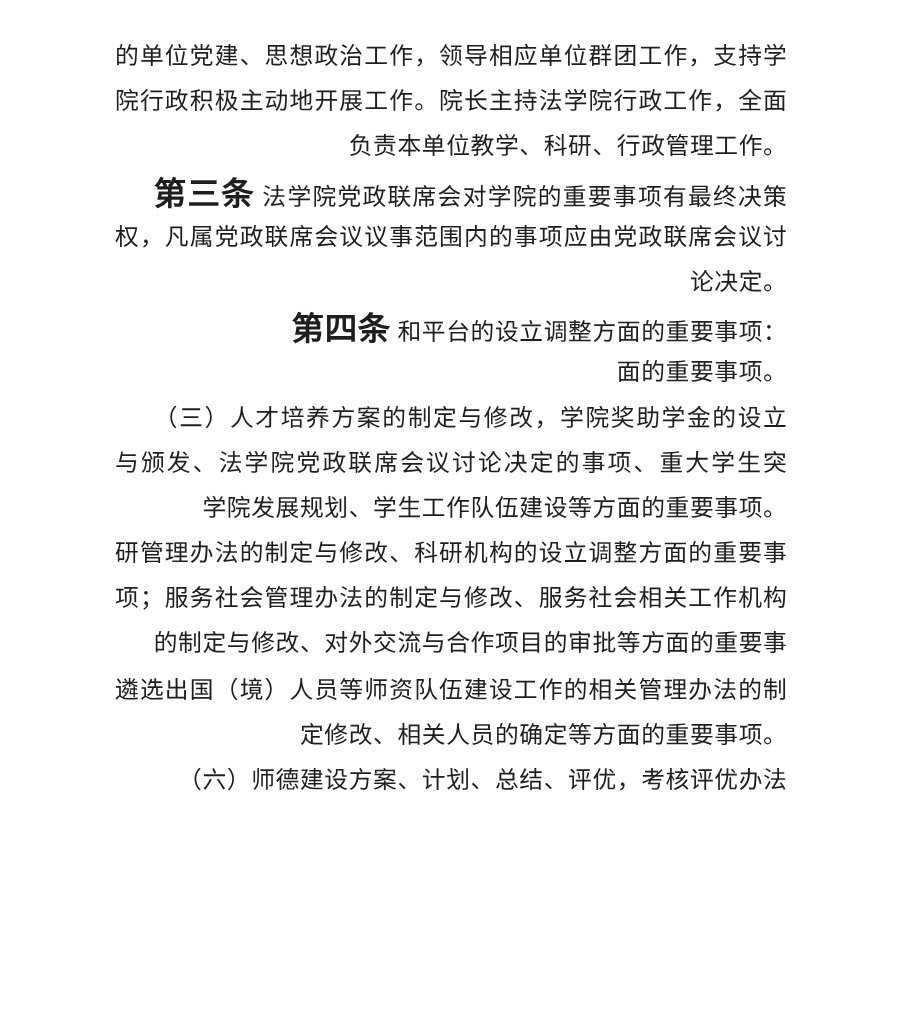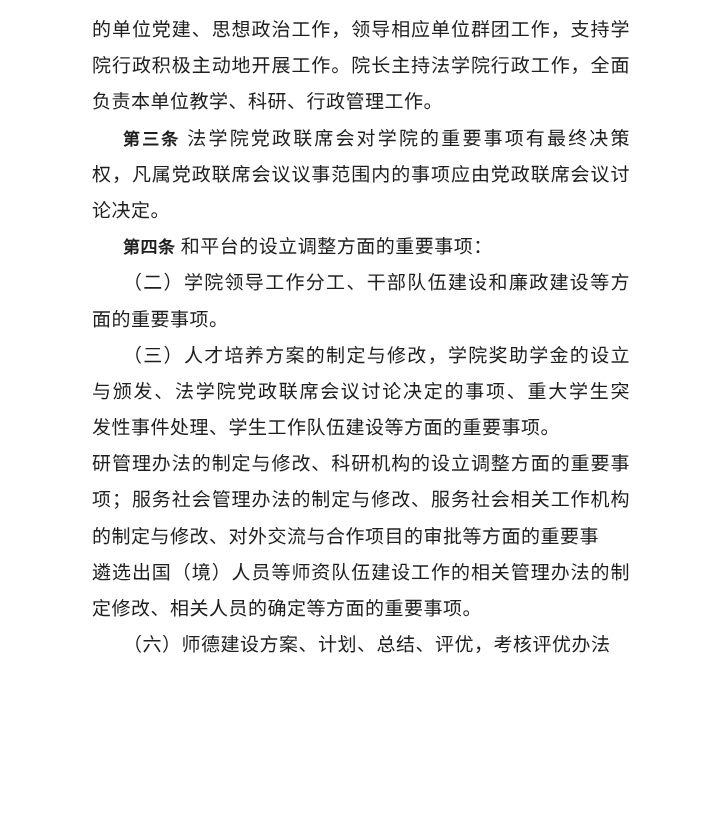--- a/index.html
+++ b/index.html
@@ -12,50 +12,51 @@
     width: 720px;
     height: 824px;
     background: #ffffff;
     overflow: hidden;
     font-family: "Liberation Serif", "DejaVu Serif", serif;
     color: #1e1e1e;
   }
   .text-block {
     position: absolute;
     left: 92px;
-    top: 12px;
+    top: 28px;
     width: 538px;
     font-size: 19px;
   }
   .para {
     margin: 0;
     padding: 0;
   }
   .line {
     line-height: 36.2px;
     height: 36.2px;
     overflow: hidden;
     white-space: normal;
     letter-spacing: 0.5px;
+    text-align: right;
   }
   
   .line.fill {
     text-align: justify;
     text-align-last: justify;
   }
   .line.indent {
     text-indent: 31px;
   }
   .seg {
     font-weight: 400;
   }
   .seg.bold {
     font-weight: 700;
     font-family: "Liberation Sans", "DejaVu Sans", sans-serif;
-    font-size: 17px;
+    font-size: 26px;
   }
 </style>
 </head>
 <body>
 
 <div class="page">
   <div class="text-block" id="doc">
       <div class="para">
         <div class="line fill"><span class="seg">的单位党建、思想政治工作，领导相应单位群团工作，支持学</span></div>
         <div class="line fill"><span class="seg">院行政积极主动地开展工作。院长主持法学院行政工作，全面</span></div>
@@ -63,27 +64,26 @@
       </div>
       <div class="para">
         <div class="line fill indent"><span class="seg bold">第三条</span><span class="seg"> 法学院党政联席会对学院的重要事项有最终决策</span></div>
         <div class="line fill"><span class="seg">权，凡属党政联席会议议事范围内的事项应由党政联席会议讨</span></div>
         <div class="line"><span class="seg">论决定。</span></div>
       </div>
       <div class="para">
         <div class="line indent"><span class="seg bold">第四条</span><span class="seg"> 和平台的设立调整方面的重要事项：</span></div>
       </div>
       <div class="para">
-        <div class="line fill indent"><span class="seg">（二）学院领导工作分工、干部队伍建设和廉政建设等方</span></div>
         <div class="line"><span class="seg">面的重要事项。</span></div>
       </div>
       <div class="para">
         <div class="line fill indent"><span class="seg">（三）人才培养方案的制定与修改，学院奖助学金的设立</span></div>
         <div class="line fill"><span class="seg">与颁发、法学院党政联席会议讨论决定的事项、重大学生突</span></div>
-        <div class="line"><span class="seg">发性事件处理、学生工作队伍建设等方面的重要事项。</span></div>
+        <div class="line"><span class="seg">学院发展规划、学生工作队伍建设等方面的重要事项。</span></div>
       </div>
       <div class="para">
         <div class="line fill"><span class="seg">研管理办法的制定与修改、科研机构的设立调整方面的重要事</span></div>
         <div class="line fill"><span class="seg">项；服务社会管理办法的制定与修改、服务社会相关工作机构</span></div>
         <div class="line"><span class="seg">的制定与修改、对外交流与合作项目的审批等方面的重要事项。</span></div>
       </div>
       <div class="para">
         <div class="line fill"><span class="seg">遴选出国（境）人员等师资队伍建设工作的相关管理办法的制</span></div>
         <div class="line"><span class="seg">定修改、相关人员的确定等方面的重要事项。</span></div>
       </div>

